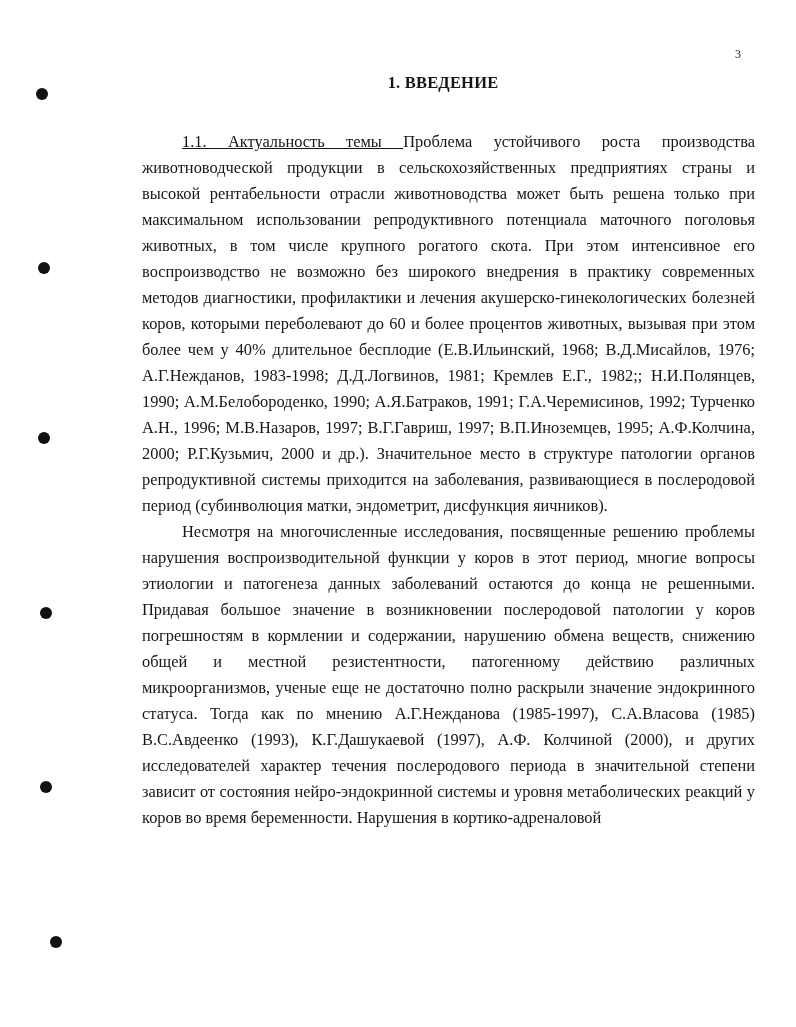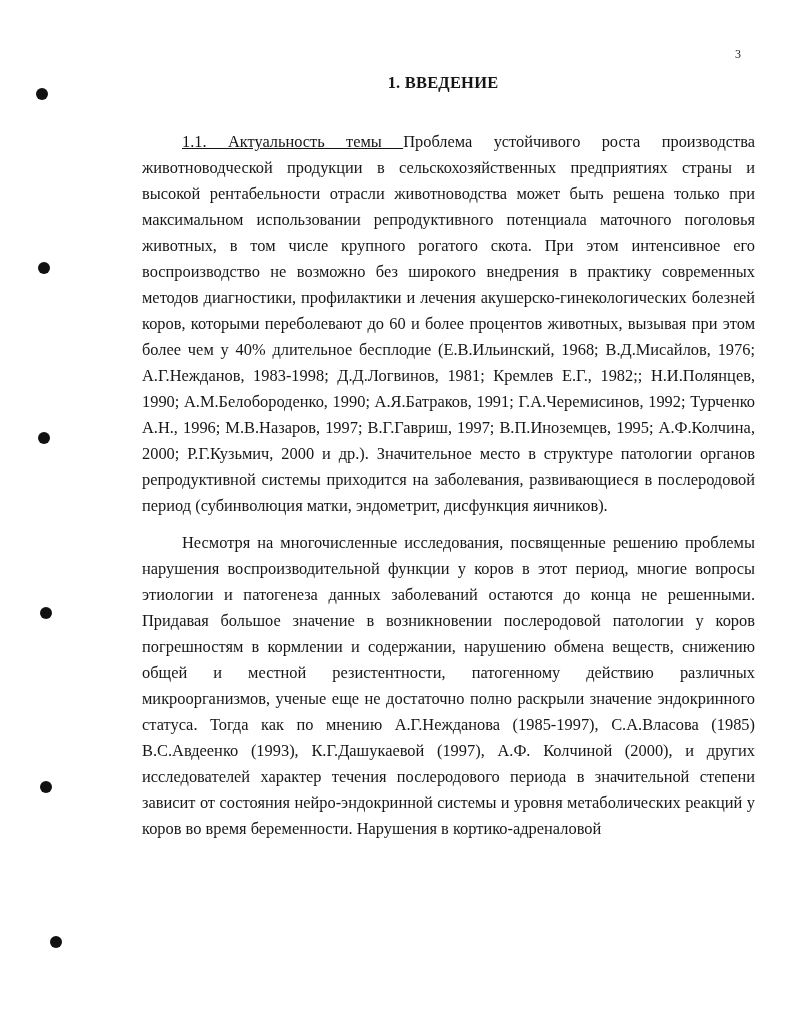--- a/index.html
+++ b/index.html
@@ -4,21 +4,21 @@
 <style>
   html, body { margin: 0; padding: 0; }
   body {
     width: 796px; height: 1027px; background: #ffffff; position: relative; overflow: hidden;
     font-family: "Liberation Serif", serif; color: #161616;
   }
   .page-number { position: absolute; left: 735px; top: 47px; font-size: 12px; }
   .title { position: absolute; left: 0; width: 886px; top: 73px; text-align: center; font-weight: bold; font-size: 16.5px; letter-spacing: 0.2px; }
   .body-text { position: absolute; left: 142px; width: 613px; top: 129px; font-size: 16.4px; line-height: 26px; text-align: justify; }
   .body-text p { margin: 0; text-indent: 40px; }
-  .body-text p + p { margin-top: 11px; font-family: Liberation Serif, serif; }
+  .body-text p + p { margin-top: 0; font-family: Liberation Serif, serif; }
   .u { text-decoration: underline; }
   .hole { position: absolute; width: 12px; height: 12px; border-radius: 50%; background: #111; }
 </style>
 </head>
 <body>
 
 <div class="page-number">3</div>
 <div class="title">1. ВВЕДЕНИЕ</div>
 
 <div class="body-text">

